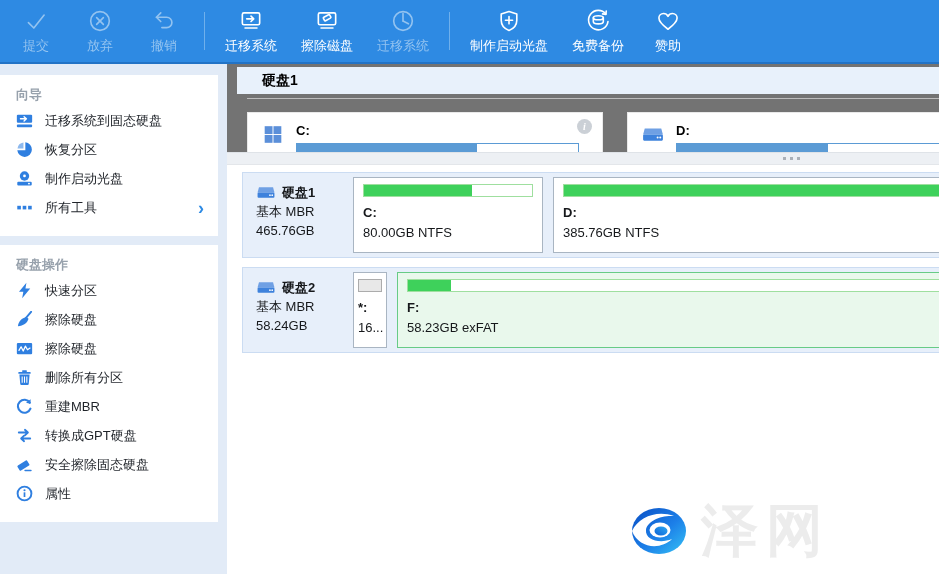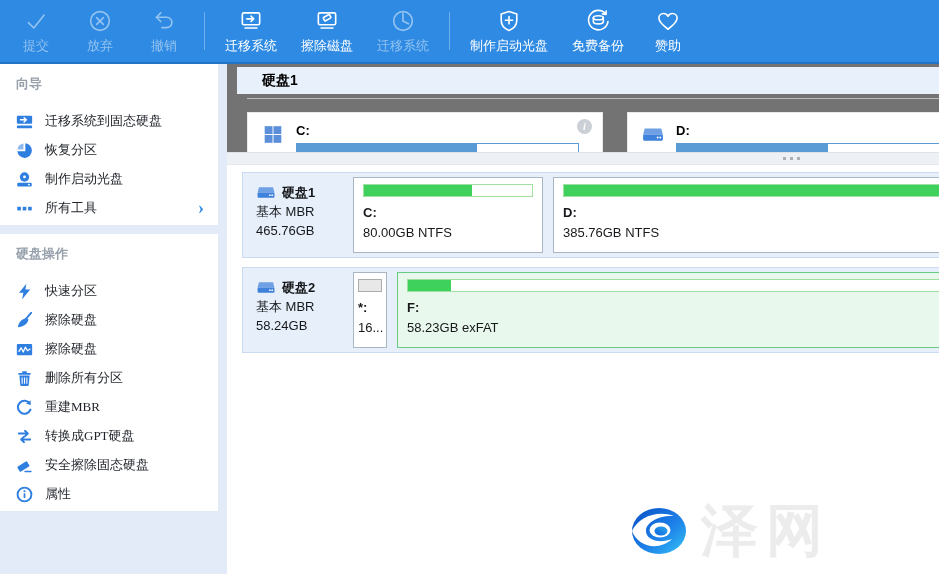--- a/index.html
+++ b/index.html
@@ -11,24 +11,24 @@
     border-bottom:2px solid #2273C6;display:flex;align-items:center;padding-left:4px;}
   .tb-btn{height:100%;display:flex;flex-direction:column;align-items:center;justify-content:center;
     gap:3px;padding:0 12px;min-width:64px;color:#fff;cursor:pointer;}
   .tb-btn.disabled{color:#93C3F0;cursor:default;}
   .tb-icon{width:26px;height:26px;}
   .tb-icon svg{width:100%;height:100%;display:block;}
   .tb-label{font-size:13px;white-space:nowrap;}
   .tb-sep{width:1px;height:38px;background:#6FB0EC;margin:0 8px;flex:none;}
 
   
-  .sidebar{position:absolute;left:0;top:64px;width:218px;bottom:0;display:flex;flex-direction:column;gap:9px;}
+  .sidebar{position:absolute;left:0;top:64px;width:218px;bottom:0;display:flex;flex-direction:column;gap:9px;padding-top:11px;}
   .side-card{background:#fff;padding:2px 0 8px;}
   .side-header{padding:9px 16px 8px;color:#97A1AC;font-size:13px;font-weight:bold;}
-  .side-item{display:flex;align-items:flex-end;height:29px;padding:0 10px 0 16px;font-size:13px;color:#1F2329;cursor:pointer;font-family:Liberation Serif, serif;}
+  .side-item{display:flex;align-items:flex-start;height:29px;padding:0 10px 0 16px;font-size:13px;color:#1F2329;cursor:pointer;}
   .si-icon{width:17px;height:17px;margin-right:12px;color:#2F7FE0;flex:none;}
   .si-icon svg{width:100%;height:100%;display:block;}
   .si-label{white-space:nowrap;}
   .chev{margin-left:auto;color:#2F8BE4;font-size:18px;font-weight:bold;line-height:1;padding-right:4px;}
 
   
   .main{position:absolute;left:227px;top:64px;right:0;bottom:0;background:#737373;overflow:hidden;}
   .tab-header{position:absolute;left:10px;right:0;top:3px;height:27px;background:#E8F1FB;
     display:flex;align-items:center;padding-left:25px;font-size:14px;font-weight:bold;color:#000;cursor:pointer;}
   .head-divider{position:absolute;left:20px;right:0;top:34px;height:1px;background:#BDBDBD;}

